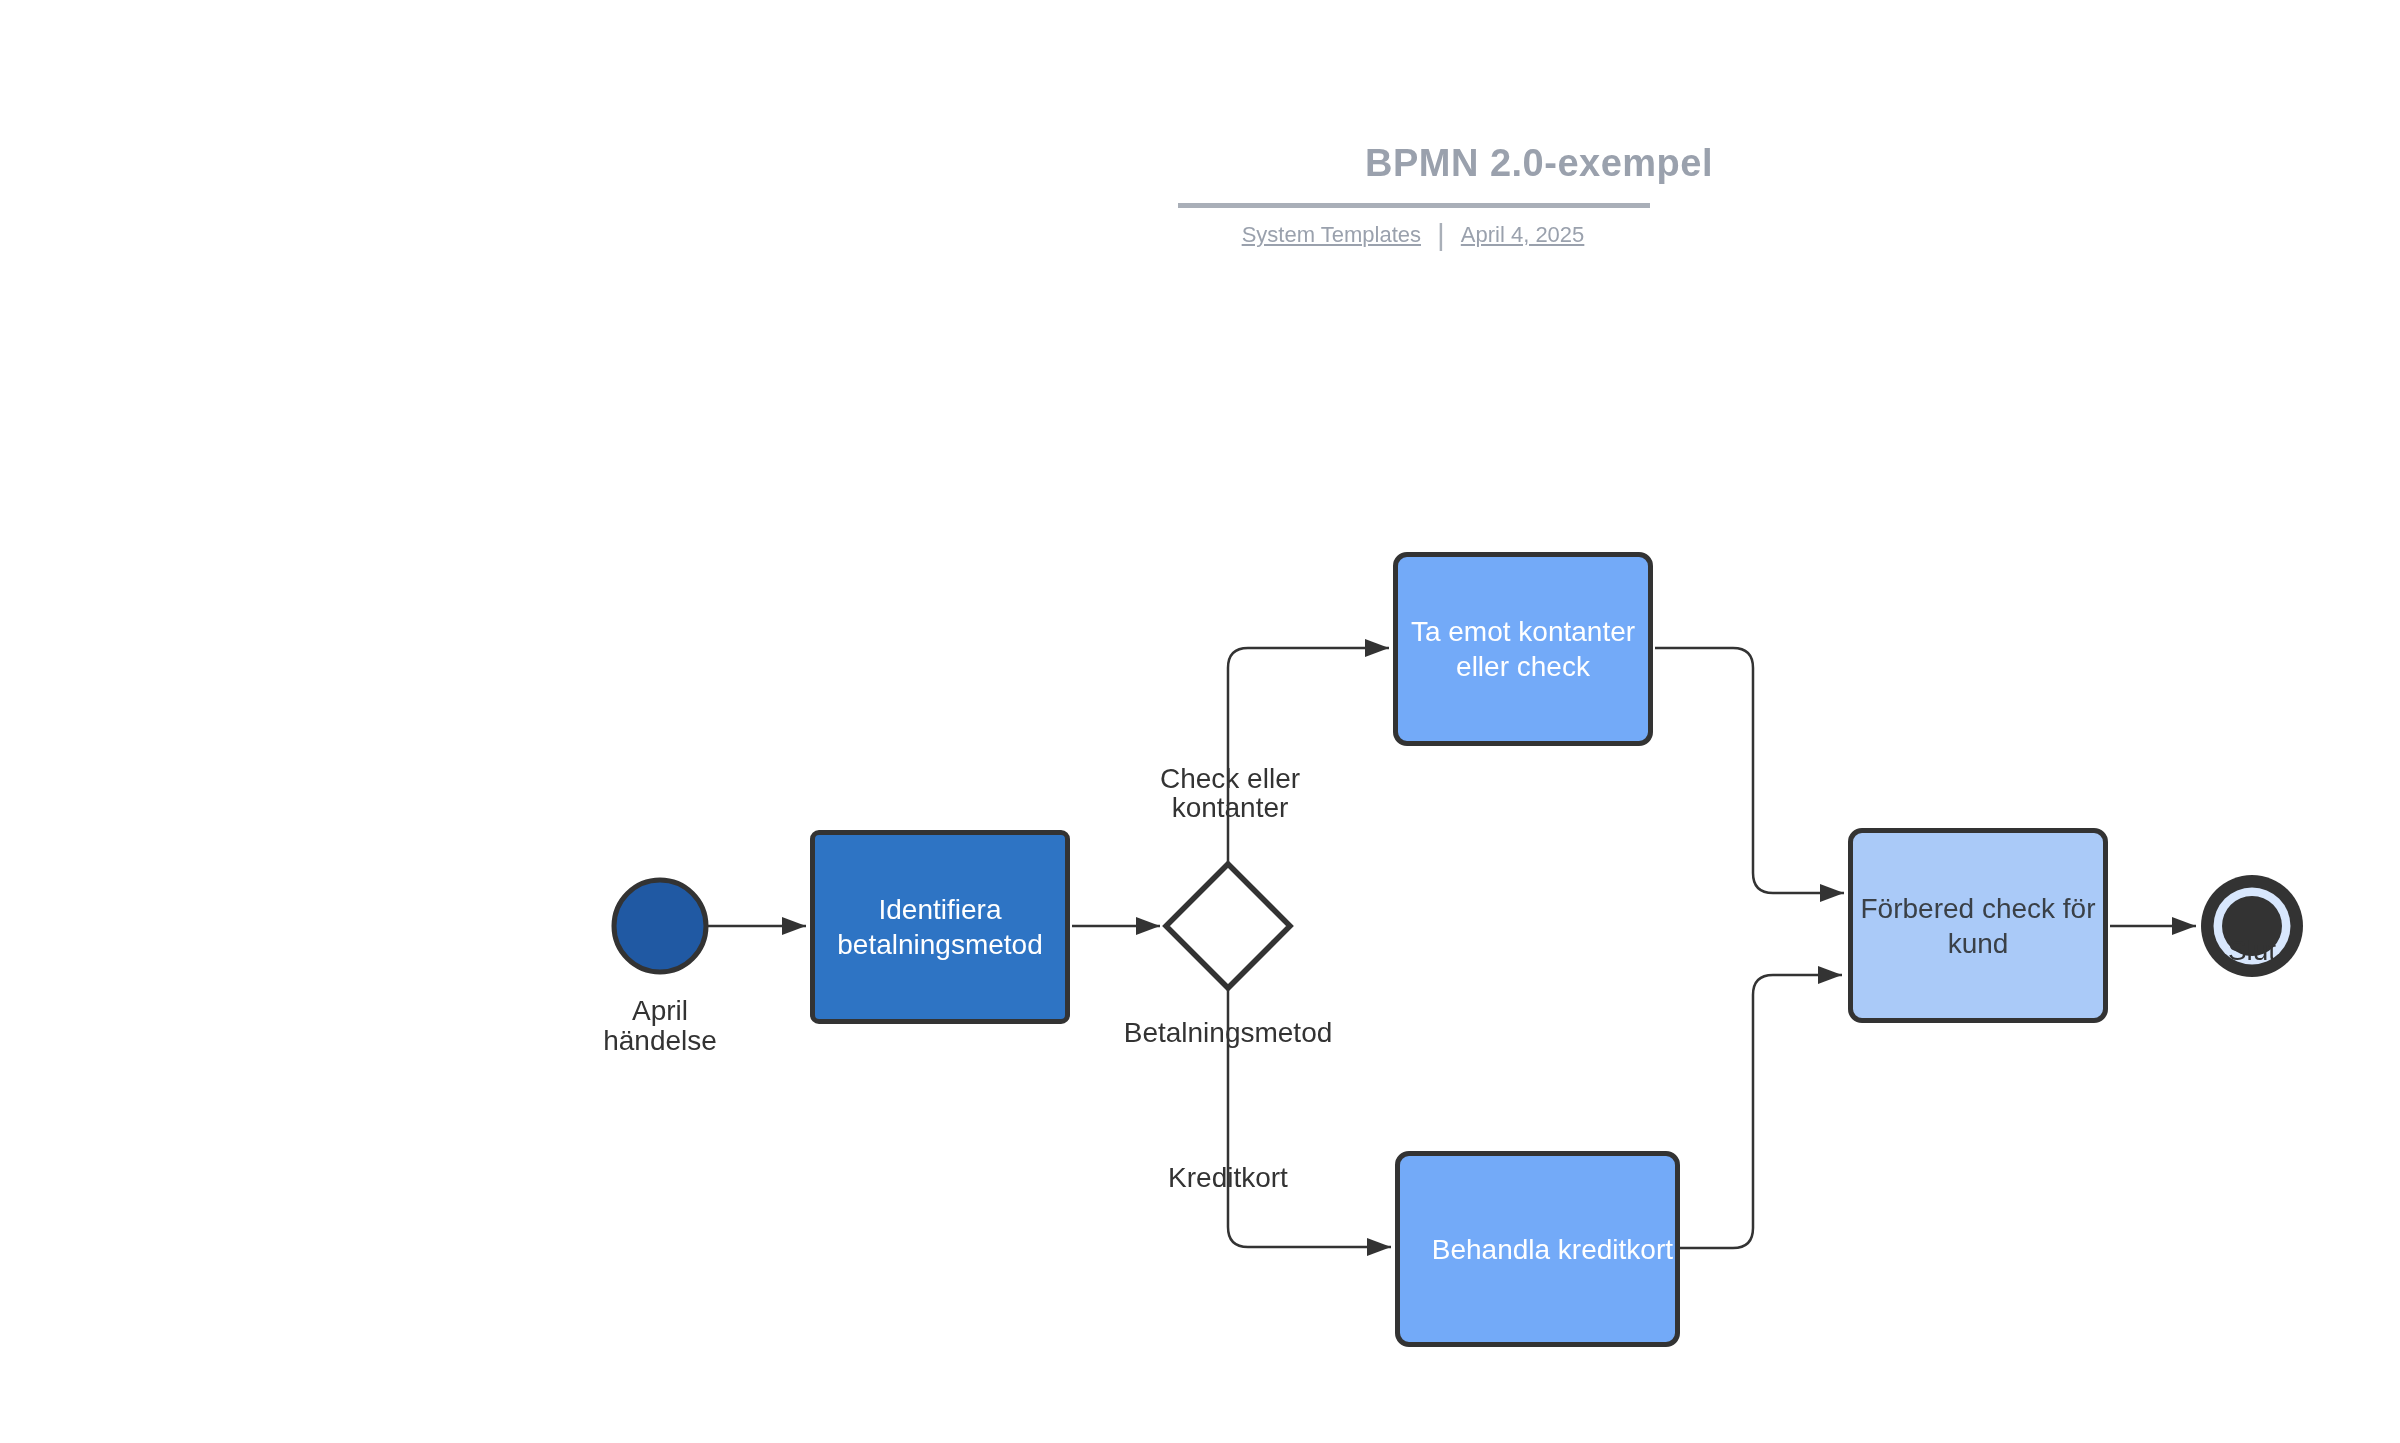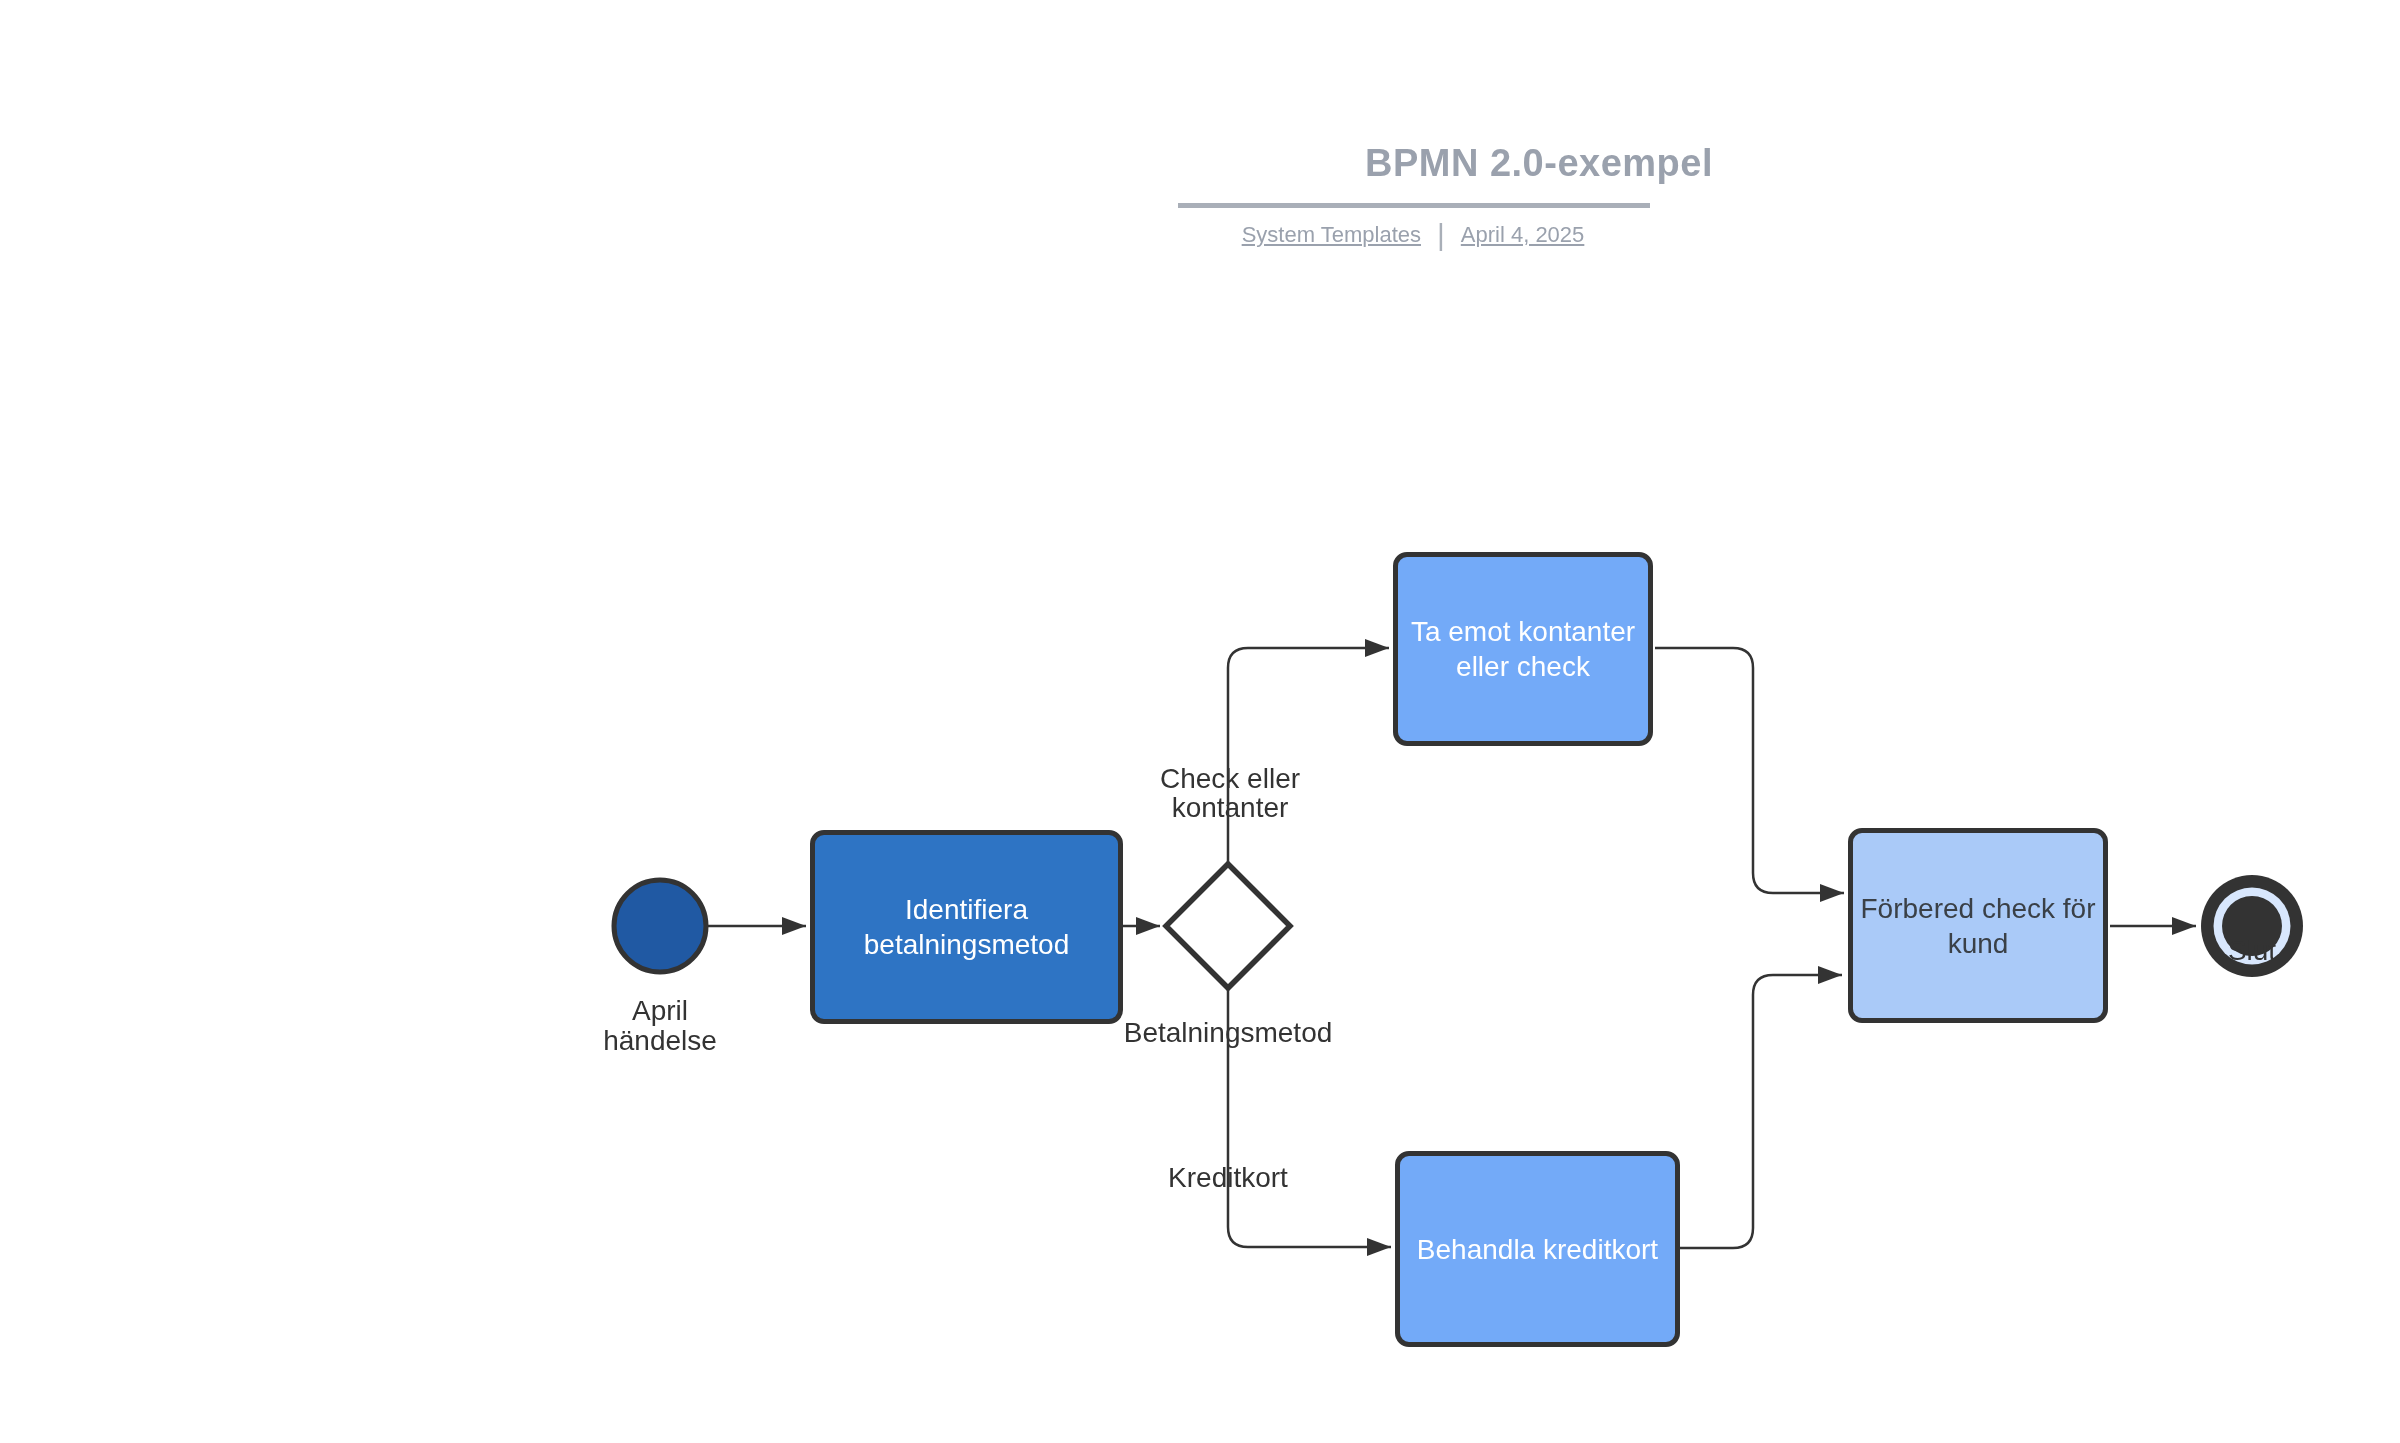--- a/index.html
+++ b/index.html
@@ -51,26 +51,26 @@
   .end-outer { fill: var(--outline-dark, #333); }
   .end-ring  { fill: var(--end-ring, #d8e7fd); }
   .end-inner { fill: var(--outline-dark, #333); }
 
   
   .task {
     position: absolute;
     box-sizing: border-box;
     border: 5px solid var(--outline-dark, #333);
     border-radius: 14px;
-    display: flex; align-items: center; justify-content: center;
+    display: flex; align-items: center; justify-content: flex-end;
     text-align: center;
     font-size: 28px; line-height: 35px;
     padding: 0 2px;
   }
-  .task-identify { left: 810px;  top: 830px;  width: 313px; height: 194px; background: var(--primary-task, #2e74c4); color: #ffffff; }
+  .task-identify { left: 810px;  top: 830px;  width: 260px; height: 194px; background: var(--primary-task, #2e74c4); color: #ffffff; border-radius: 9px; }
   .task-receive  { left: 1393px; top: 552px;  width: 260px; height: 194px; background: var(--secondary-task, #73aaf8); color: #ffffff; }
   .task-process  { left: 1395px; top: 1151px; width: 285px; height: 196px; background: var(--secondary-task, #73aaf8); color: #ffffff; }
   .task-prepare  { left: 1848px; top: 828px;  width: 260px; height: 195px; background: var(--light-task, #aacaf8); color: #3a4047; }
 
   
   .lbl {
     position: absolute;
     color: #333333;
     font-size: 28px; line-height: 30px;
     text-align: center;

